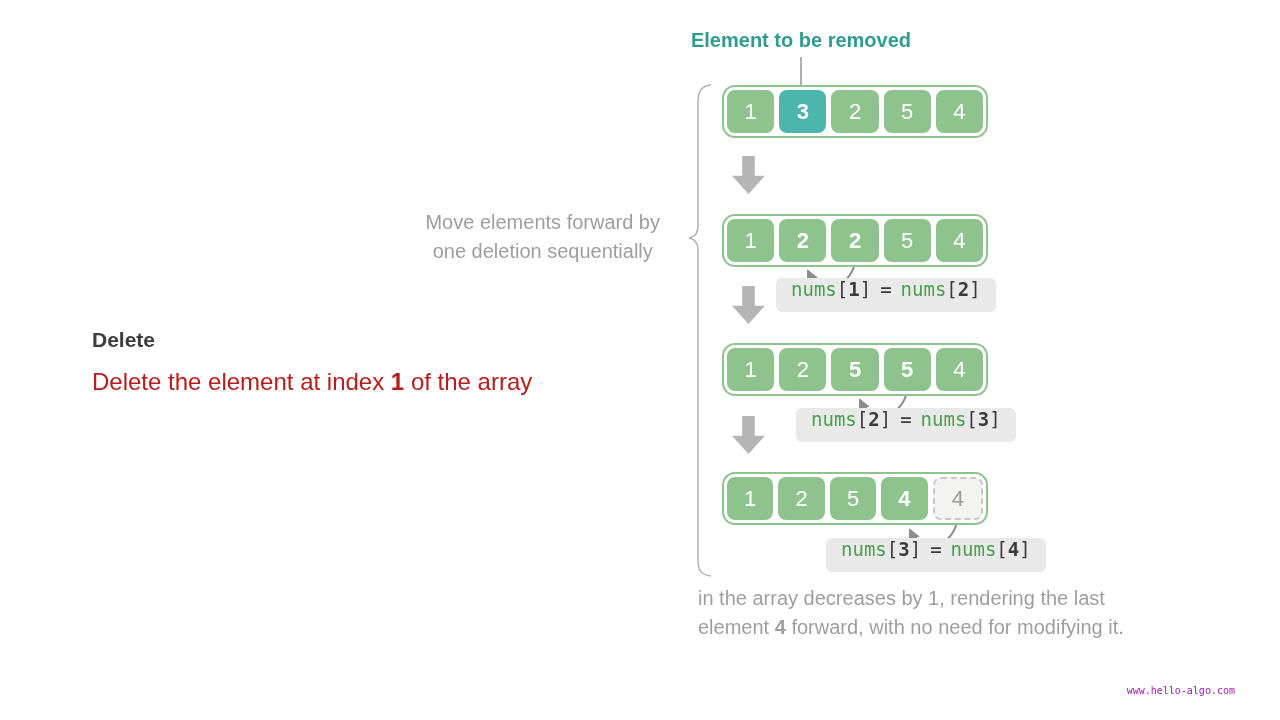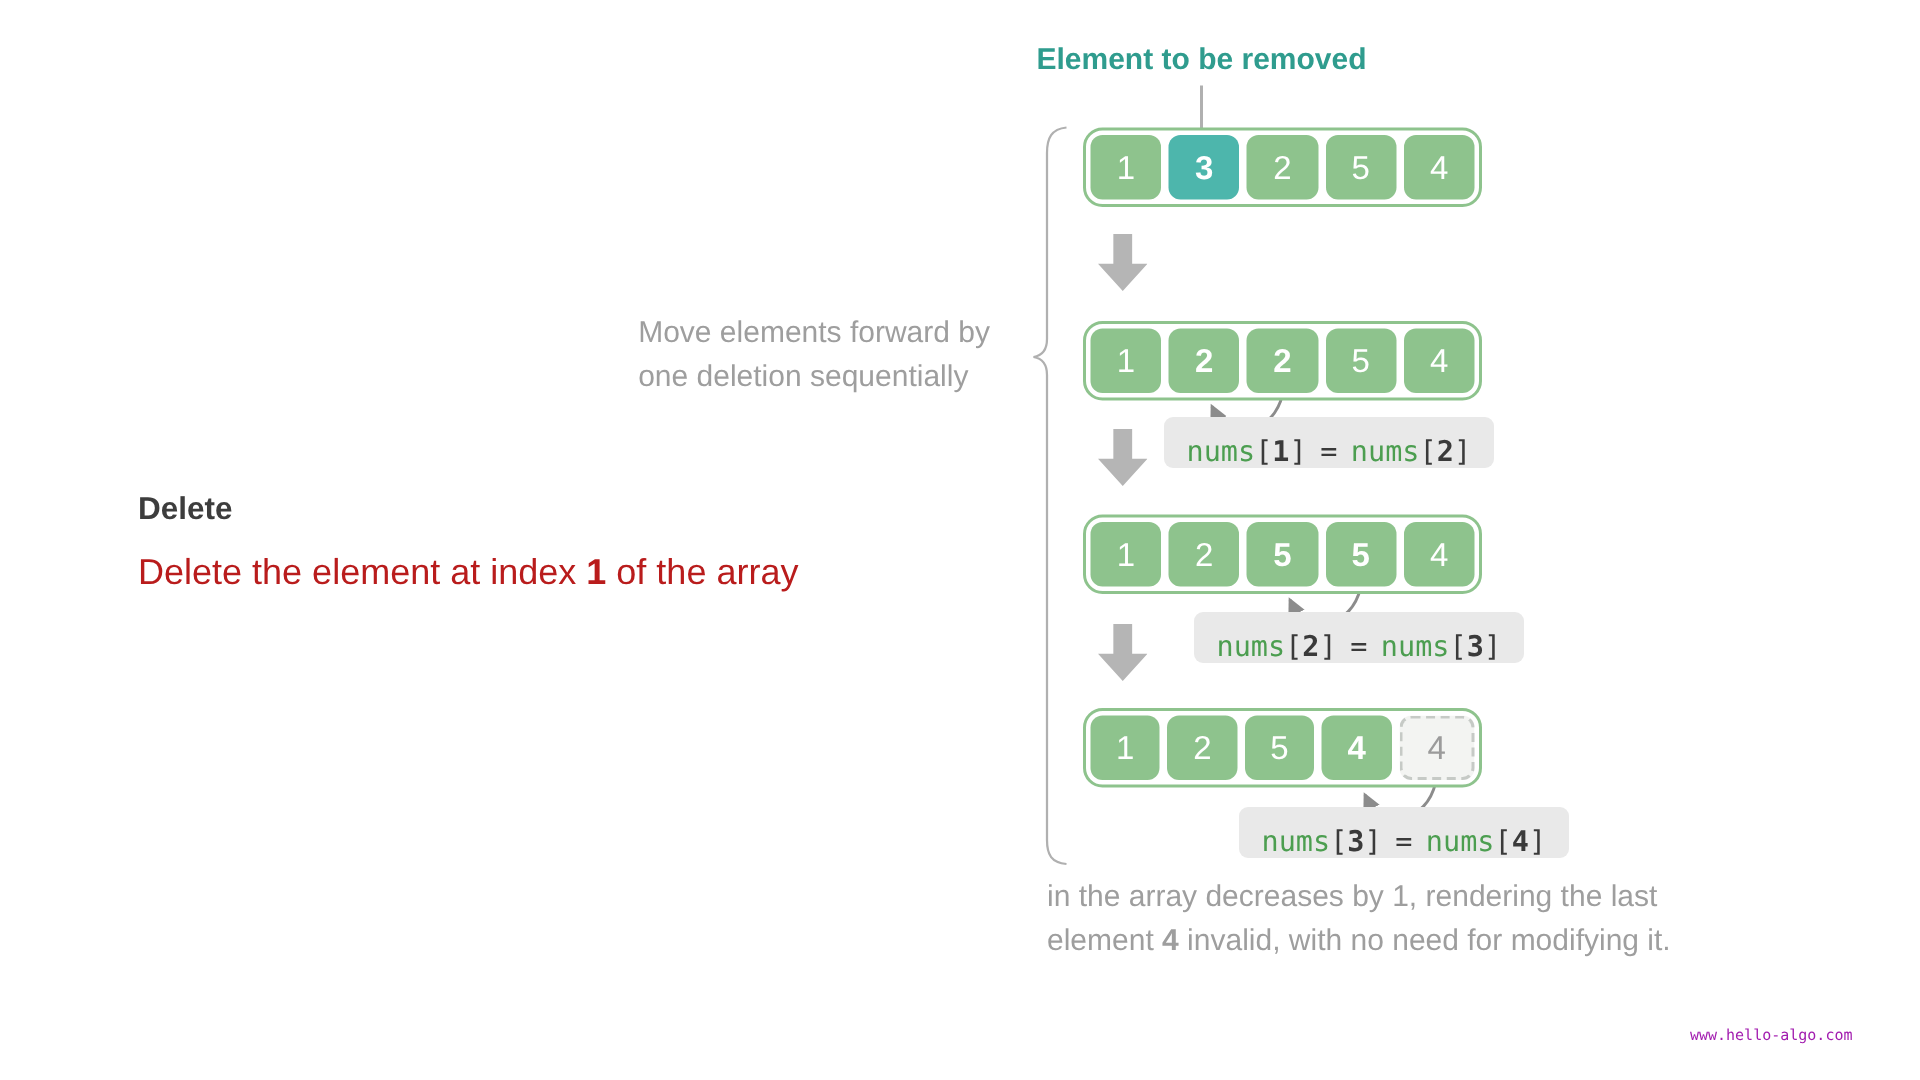--- a/index.html
+++ b/index.html
@@ -8,20 +8,21 @@
     position:relative;
     background:#ffffff;
     font-family:"Liberation Sans", sans-serif;
     overflow:hidden;
   }
   .abs { position:absolute; }
 
   
   .note {
     top:208px; right:620px;
+    text-align:center;
     color:#9e9e9e;
     font-size:20px; line-height:29px;
   }
   .example-title {
     left:92px; top:328px;
     font-size:21px; font-weight:bold; color:#3d3d3d;
   }
   .example-body {
     left:92px; top:368px;
     font-size:24px; color:#b91c1c;
@@ -74,21 +75,21 @@
     background:#b5b5b5;
     clip-path:polygon(31% 0, 69% 0, 69% 52%, 100% 52%, 50% 100%, 0 52%, 31% 52%);
   }
 
   
   .code-label {
     height:34px;
     background:#e9e9e9;
     border-radius:6px;
     padding:0 15px;
-    display:flex; align-items:flex-end;
+    display:flex; align-items:flex-start;
     font-family:"DejaVu Sans Mono", monospace;
     font-size:19px;
     color:#3a3a3a;
     white-space:pre;
   }
   .code-label .fn { color:#4c9e50; }
   .code-label .idx { font-weight:bold; }
   .code-label .eq { margin:0 9px; }
 
   
@@ -174,16 +175,16 @@
   <div class="cell">2</div>
   <div class="cell">5</div>
   <div class="cell bold">4</div>
   <div class="cell ghost">4</div>
 </div>
 
 <div class="abs code-label" style="left:826px; top:538px"><span class="fn">nums</span><span>[</span><span class="idx">3</span><span>]</span><span class="eq">=</span><span class="fn">nums</span><span>[</span><span class="idx">4</span><span>]</span></div>
 
 <div class="abs footer">
   <div>in the array decreases by 1, rendering the last</div>
-  <div><span>element </span><b>4</b><span> invalid, with no need for modifying it.</span></div>
+  <div><span>element </span><b>4</b><span> forward, with no need for modifying it.</span></div>
 </div>
 
 <div class="abs watermark">www.hello-algo.com</div>
 
 </body></html>

